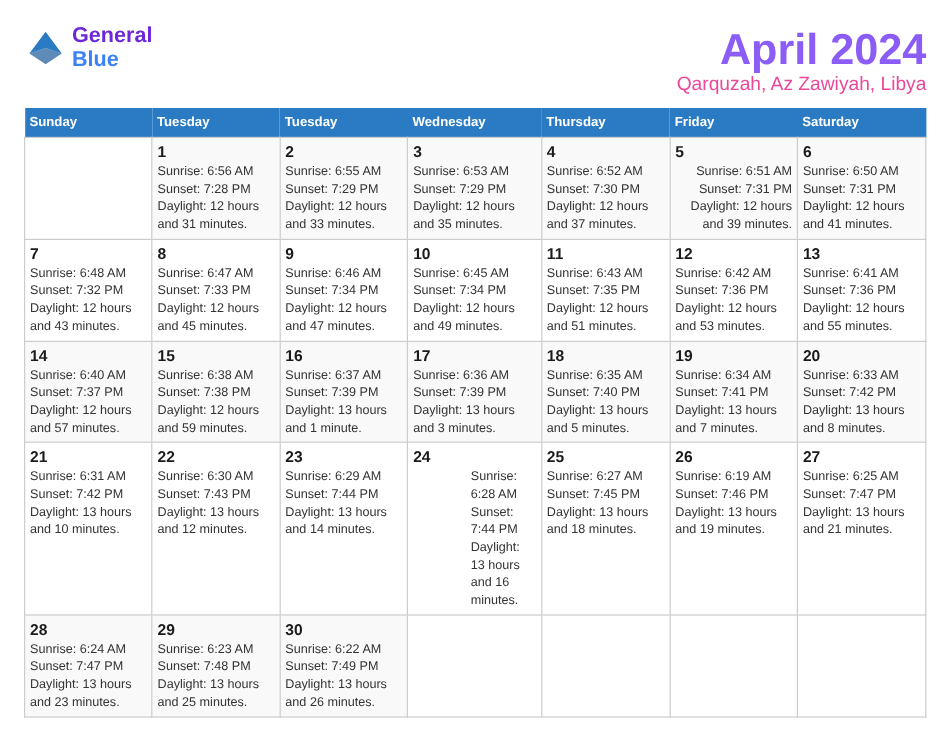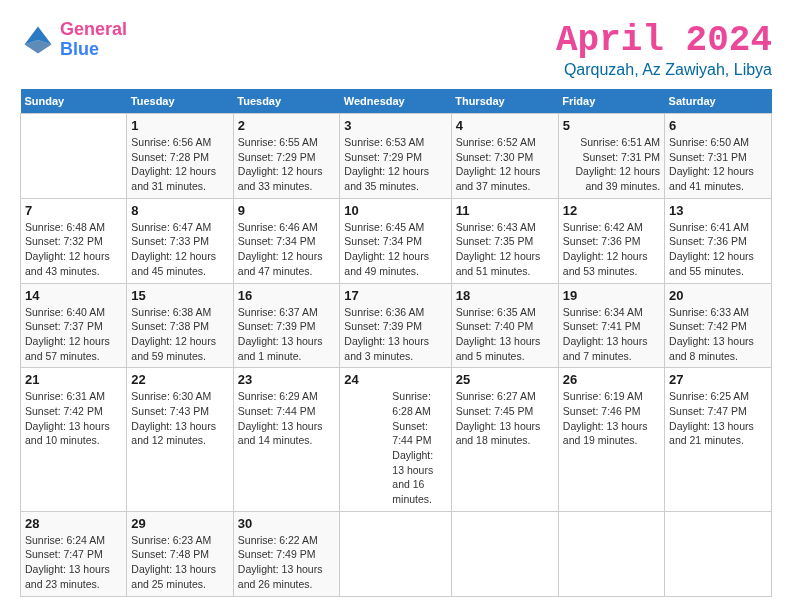--- a/index.html
+++ b/index.html
@@ -21,38 +21,37 @@
       align-items: center;
       gap: 4px;
     }
     .logo-text {
       font-size: 18px;
       font-weight: bold;
       color: #1a1a1a;
       line-height: 1.1;
     }
     .logo-text span {
-      color: #ec4899;
+      color: #6d28d9;
     }
     .logo-icon {
       width: 36px;
       height: 36px;
     }
     .title-area {
       text-align: right;
     }
     .main-title {
       font-size: 36px;
       font-weight: bold;
-      color: #ec4899;
-      font-family: Liberation Mono, monospace;
+      color: #8b5cf6;
     }
     .subtitle {
       font-size: 16px;
-      color: #0369a1;
+      color: #ec4899;
       margin-left: 38px;
     }
     table {
       width: 100%;
       border-collapse: collapse;
       font-size: 11px;
     }
     thead tr th {
       background-color: #2b7bc4;
       color: white;

